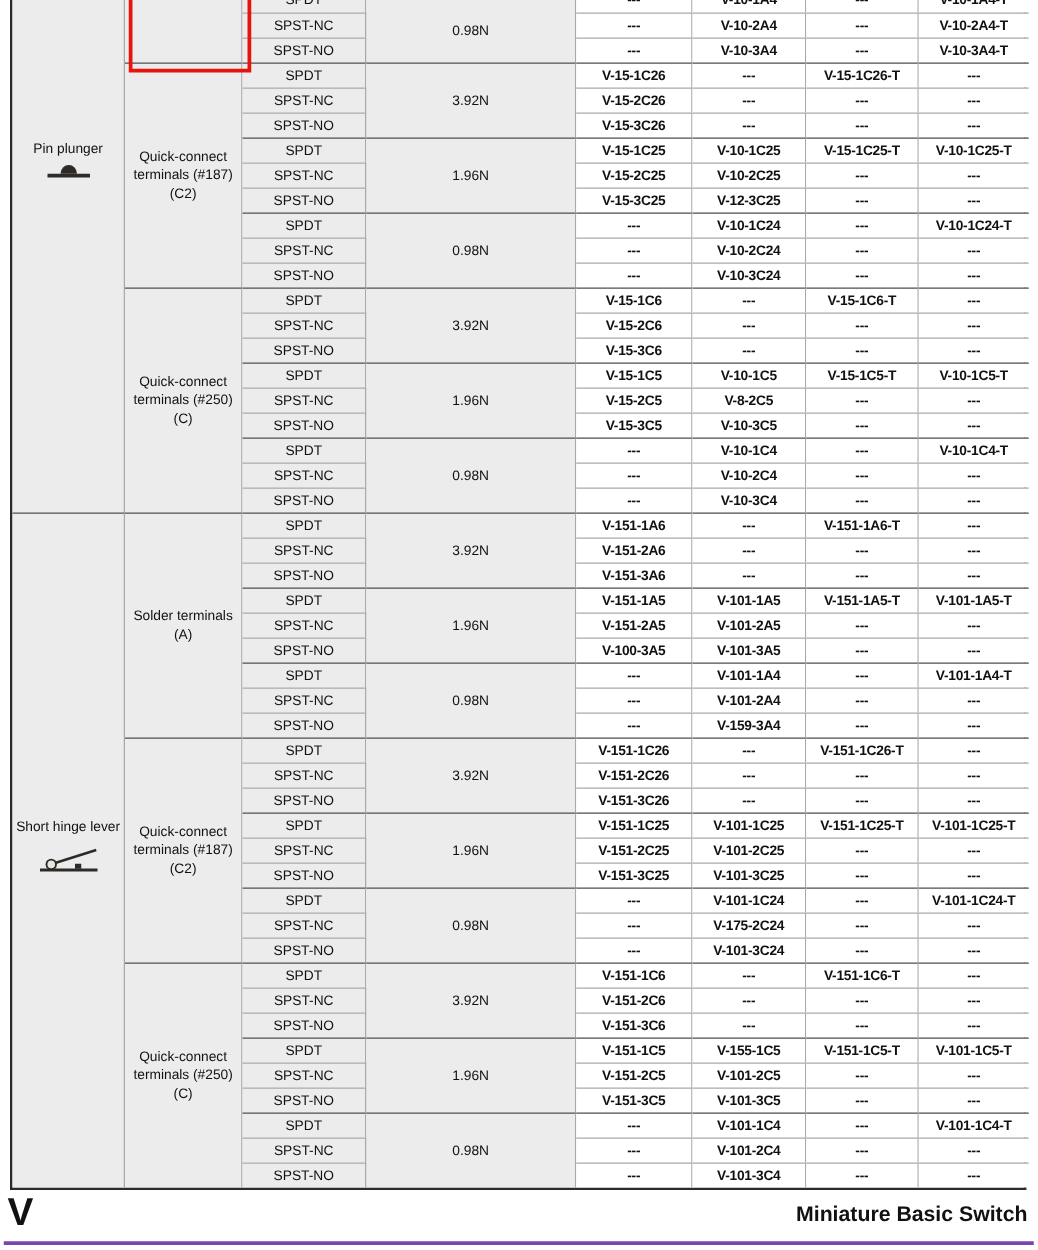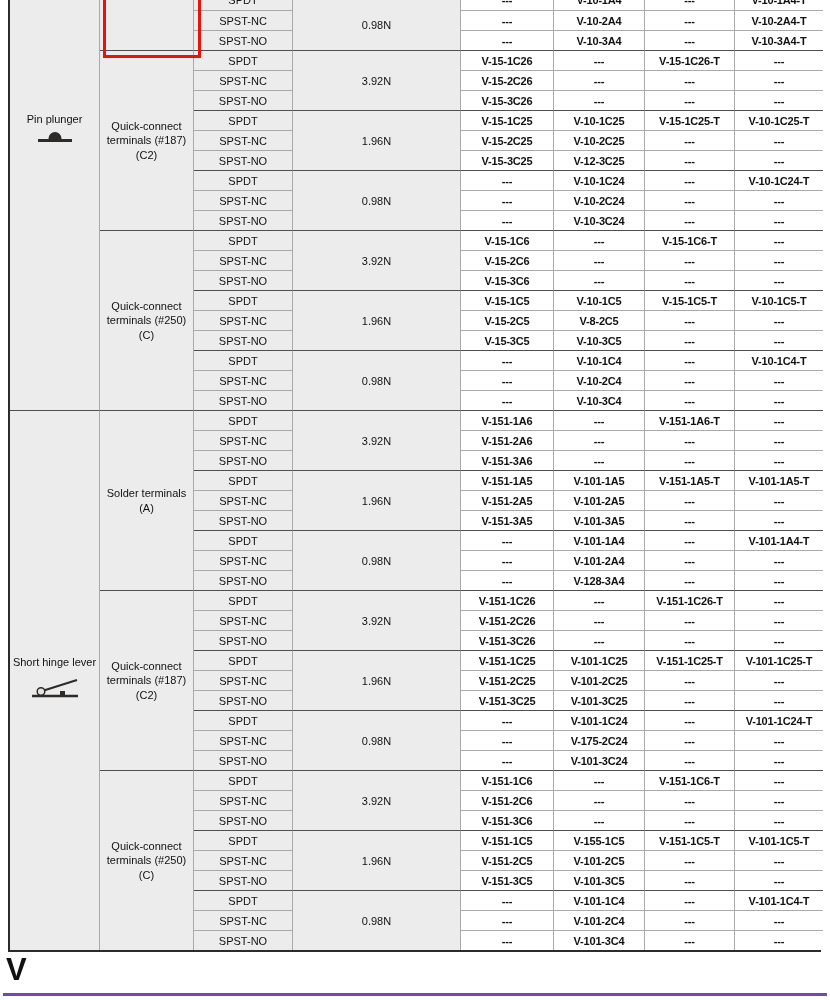--- a/index.html
+++ b/index.html
@@ -290,21 +290,21 @@
           </tr>
           <tr>
             <td class="col-contact"><span>SPST-NC</span></td>
             <td class="col-model"><span>V-151-2A5</span></td>
             <td class="col-model"><span>V-101-2A5</span></td>
             <td class="col-model"><span>---</span></td>
             <td class="col-model"><span>---</span></td>
           </tr>
           <tr>
             <td class="col-contact"><span>SPST-NO</span></td>
-            <td class="col-model"><span>V-151-3A5</span></td>
+            <td class="col-model"><span>V-100-3A5</span></td>
             <td class="col-model"><span>V-101-3A5</span></td>
             <td class="col-model"><span>---</span></td>
             <td class="col-model"><span>---</span></td>
           </tr>
           <tr class="grp-top">
             <td class="col-contact"><span>SPDT</span></td>
             <td rowspan="3" class="col-force">0.98N</td>
             <td class="col-model"><span>---</span></td>
             <td class="col-model"><span>V-101-1A4</span></td>
             <td class="col-model"><span>---</span></td>
@@ -313,21 +313,21 @@
           <tr>
             <td class="col-contact"><span>SPST-NC</span></td>
             <td class="col-model"><span>---</span></td>
             <td class="col-model"><span>V-101-2A4</span></td>
             <td class="col-model"><span>---</span></td>
             <td class="col-model"><span>---</span></td>
           </tr>
           <tr>
             <td class="col-contact"><span>SPST-NO</span></td>
             <td class="col-model"><span>---</span></td>
-            <td class="col-model"><span>V-128-3A4</span></td>
+            <td class="col-model"><span>V-159-3A4</span></td>
             <td class="col-model"><span>---</span></td>
             <td class="col-model"><span>---</span></td>
           </tr>
           <tr class="grp-top">
             <td rowspan="9" class="col-term">
               <div class="term-label">Quick-connect<br>terminals (#187)<br>(C2)</div>
             </td>
             <td class="col-contact"><span>SPDT</span></td>
             <td rowspan="3" class="col-force">3.92N</td>
             <td class="col-model"><span>V-151-1C26</span></td>
@@ -461,15 +461,16 @@
             <td class="col-model"><span>V-101-3C4</span></td>
             <td class="col-model"><span>---</span></td>
             <td class="col-model"><span>---</span></td>
           </tr>
         </tbody>
     </table>
     <div class="hl-box" style="border-color: rgb(232, 20, 12);"></div>
   </div>
 
   <div class="brand-letter">V</div>
+  <div class="brand-right">Miniature Basic Switch</div>
   <div class="footer-rule" style="background: rgb(122, 69, 174);"></div>
 
 </div>
 
 </body></html>

